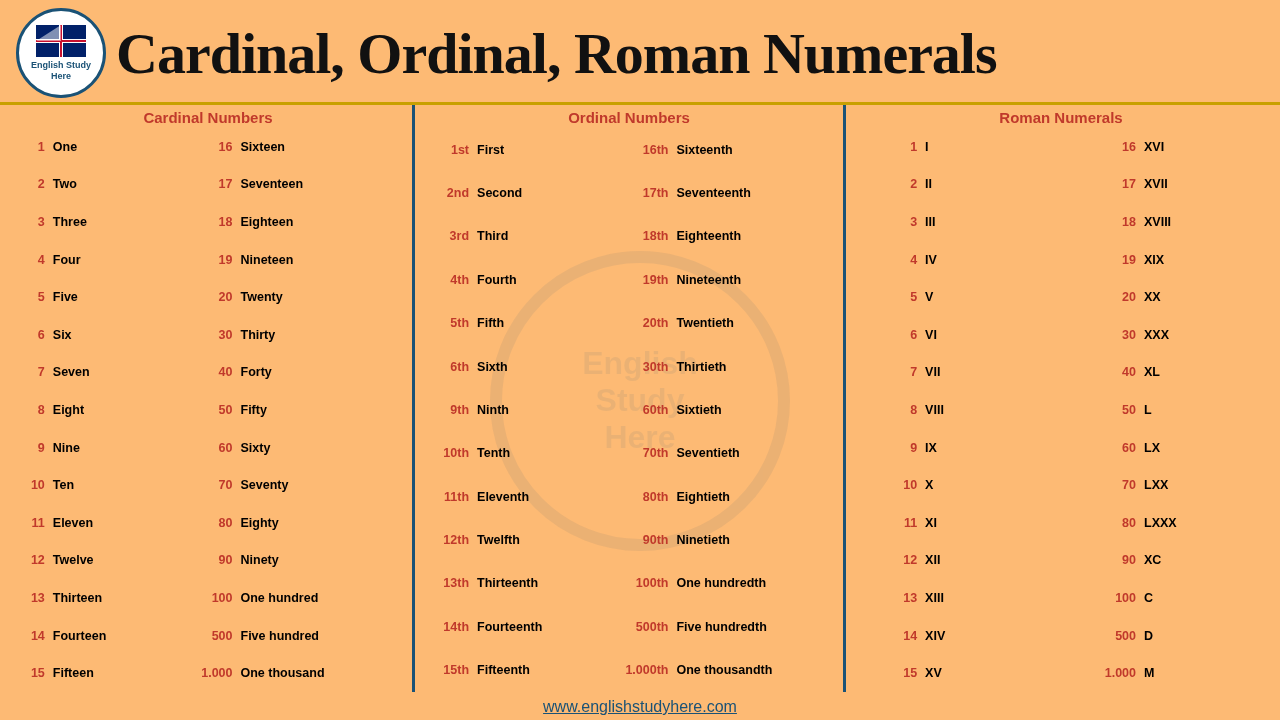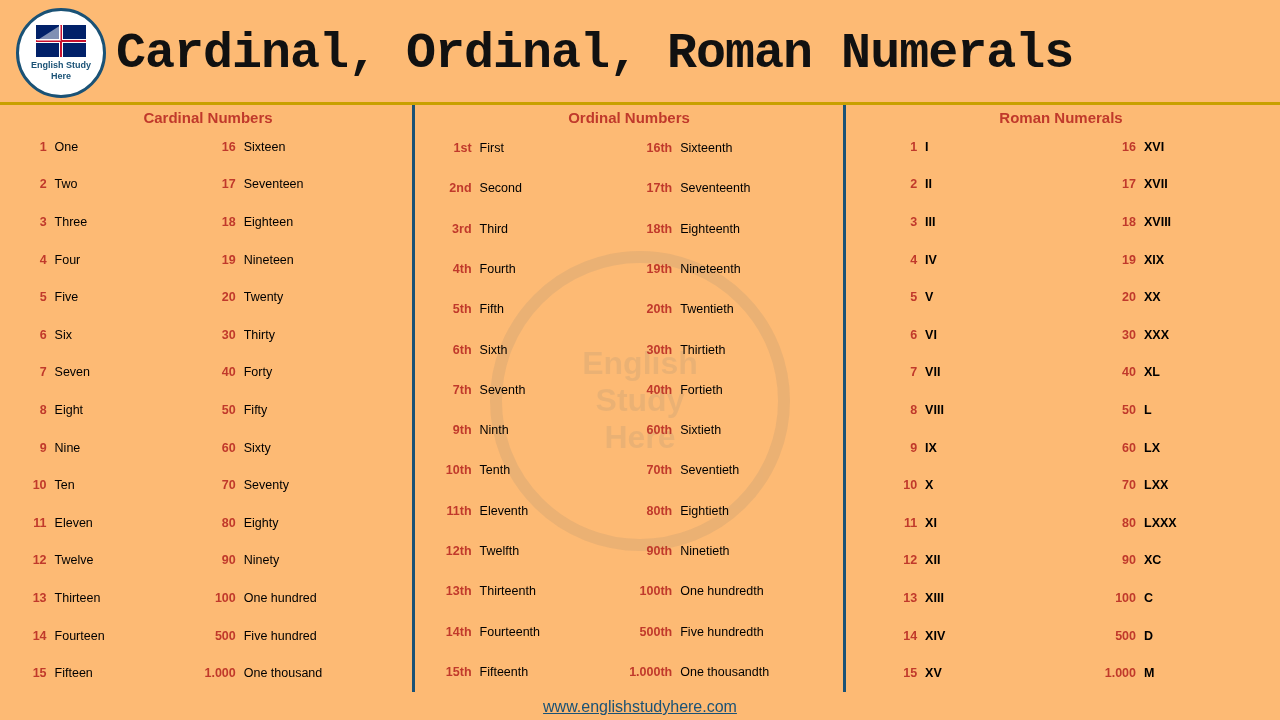--- a/index.html
+++ b/index.html
@@ -38,24 +38,24 @@
       margin-right: 10px;
     }
     .logo-text {
       font-size: 9px;
       font-weight: bold;
       color: #1a5276;
       text-align: center;
       line-height: 1.2;
     }
     .title {
-      font-size: 50px;
+      font-size: 58px;
       font-weight: 900;
       color: #111;
-      font-family: Liberation Mono, monospace;
+      font-family: Liberation Serif, serif;
       letter-spacing: -1px;
     }
     .main-content {
       display: flex;
       flex: 1;
       padding: 0 8px 4px 8px;
       position: relative;
       overflow: hidden;
     }
     
@@ -123,21 +123,21 @@
       white-space: nowrap;
     }
     .num-col {
       color: #c0392b;
       font-weight: bold;
       text-align: right;
       min-width: 20px;
     }
     .word-col {
       color: #000;
-      font-weight: normal;
+      font-weight: bold;
     }
     .roman-word-col {
       color: #000;
       font-weight: bold;
     }
     .footer {
       text-align: center;
       padding: 2px 0 4px 0;
       position: relative;
       z-index: 1;
@@ -326,26 +326,20 @@
       <td class="num-col">20th</td>
       <td class="word-col">Twentieth</td>
     </tr>
               <tr>
       <td class="num-col">6th</td>
       <td class="word-col">Sixth</td>
       <td class="num-col">30th</td>
       <td class="word-col">Thirtieth</td>
     </tr>
               <tr>
-      <td class="num-col">7th</td>
-      <td class="word-col">Seventh</td>
-      <td class="num-col">40th</td>
-      <td class="word-col">Fortieth</td>
-    </tr>
-              <tr>
       <td class="num-col">9th</td>
       <td class="word-col">Ninth</td>
       <td class="num-col">60th</td>
       <td class="word-col">Sixtieth</td>
     </tr>
               <tr>
       <td class="num-col">10th</td>
       <td class="word-col">Tenth</td>
       <td class="num-col">70th</td>
       <td class="word-col">Seventieth</td>

